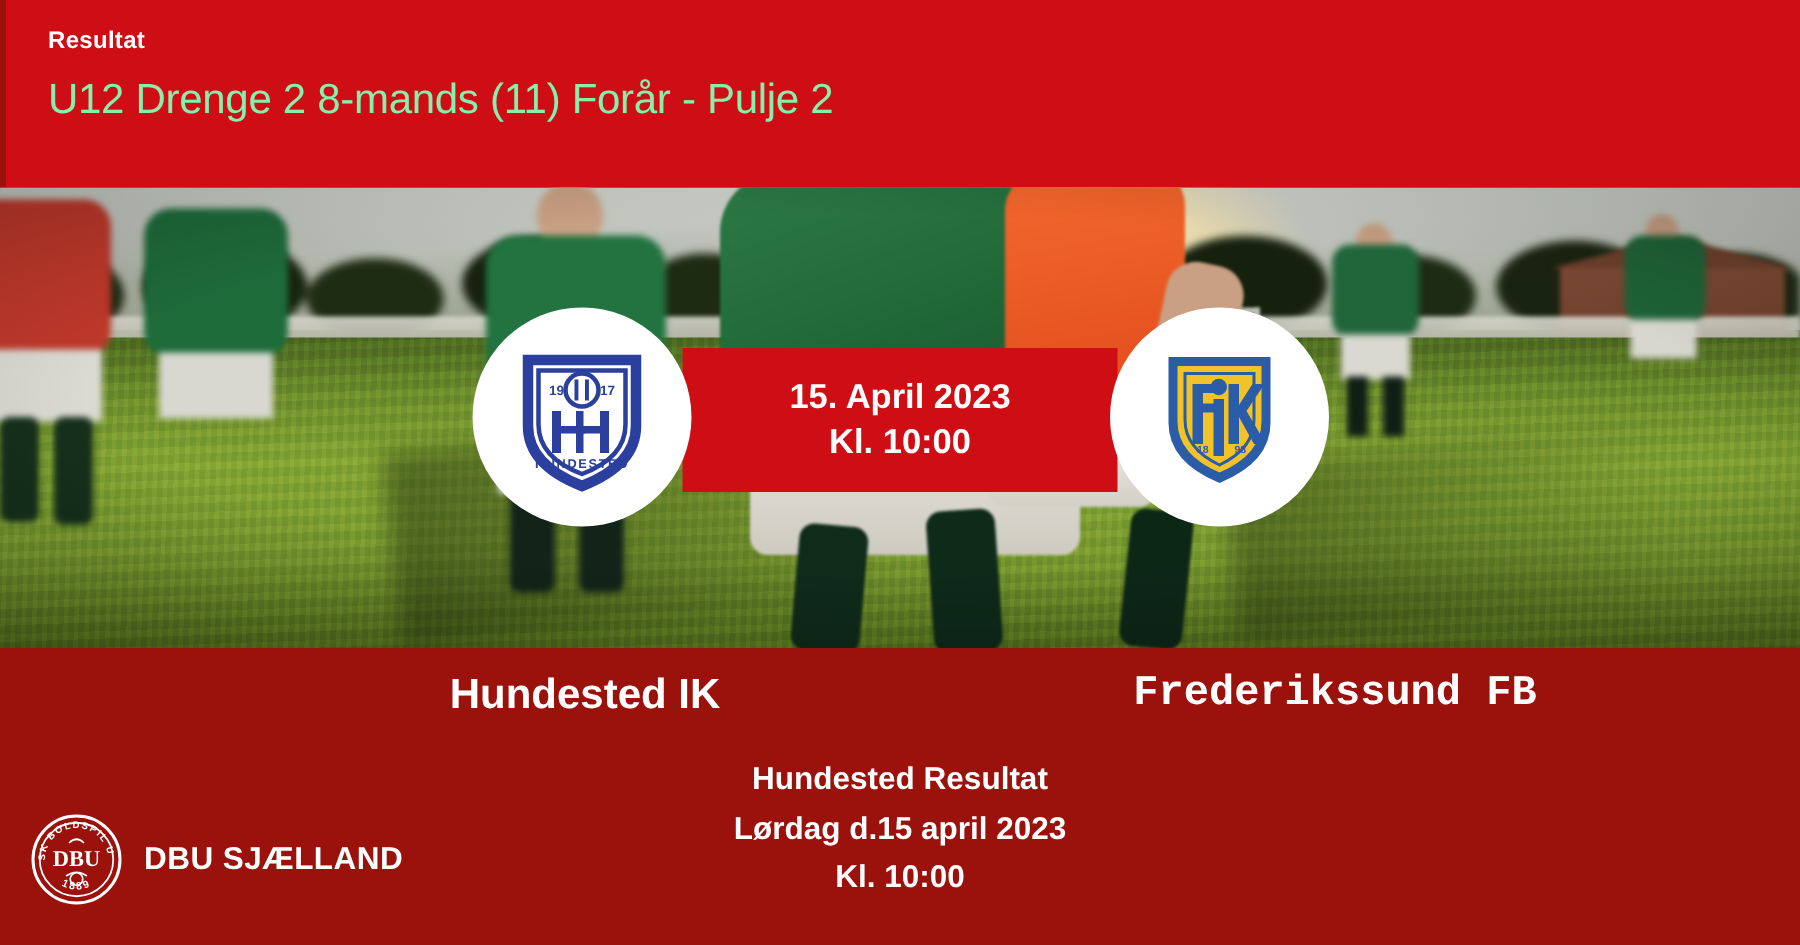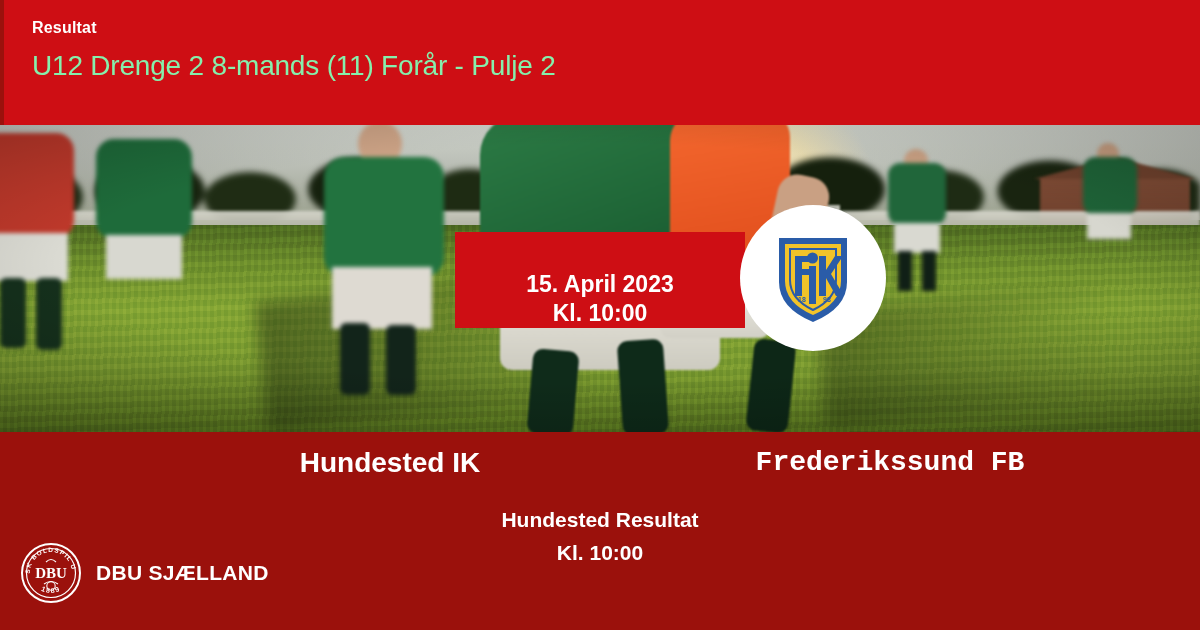--- a/index.html
+++ b/index.html
@@ -158,21 +158,21 @@
   .fg-arm { position:absolute; left:300px; top:60px; width:52px; height:110px; background:#c9a083; border-radius:20px; transform:rotate(12deg); }
   .photo-vig {
     position:absolute; left:0; top:0; width:1200px; height:307px;
     background:radial-gradient(ellipse 80% 70% at 50% 45%, rgba(0,0,0,0) 55%, rgba(0,0,0,.28) 100%);
   }
 
   
   .band {
     position:absolute; left:455px; top:232px; width:290px; height:96px;
     background:#CE0E14; z-index:4;
-    display:flex; flex-direction:column; align-items:center; justify-content:flex-end;
+    display:flex; flex-direction:column; align-items:center; justify-content:center;
     gap:2px;
   }
   .band div { color:#fff; font-size:23px; font-weight:bold; line-height:1.2; white-space:nowrap; }
 
   .crest-wrap {
     position:absolute; top:205px; width:146px; height:146px; border-radius:50%;
     background:#ffffff; z-index:5;
     display:flex; align-items:center; justify-content:center;
   }
   #crest-home { left:315px; }
@@ -273,20 +273,39 @@
     </div>
 
     <div class="photo-vig"></div>
   </div>
 
   <div class="band">
     <div>15. April 2023</div>
     <div>Kl. 10:00</div>
   </div>
 
+  <div class="crest-wrap" id="crest-home">
+    <svg width="112" height="112" viewBox="0 0 112 112">
+      <path d="M20 18 H92 V62 Q92 88 56 102 Q20 88 20 62 Z" fill="#ffffff" stroke="#2b3f9e" stroke-width="7"></path>
+      <path d="M27 25 H85 V61 Q85 83 56 94 Q27 83 27 61 Z" fill="#ffffff" stroke="#2b3f9e" stroke-width="3"></path>
+      <text x="34" y="41" font-family="Liberation Sans, sans-serif" font-size="9" font-weight="bold" fill="#2b3f9e">19</text>
+      <text x="68" y="41" font-family="Liberation Sans, sans-serif" font-size="9" font-weight="bold" fill="#2b3f9e">17</text>
+      <circle cx="56" cy="38" r="11" fill="none" stroke="#2b3f9e" stroke-width="3"></circle>
+      <rect x="51" y="31" width="2.6" height="14" fill="#2b3f9e"></rect>
+      <rect x="58" y="31" width="2.6" height="14" fill="#2b3f9e"></rect>
+      <g fill="#2b3f9e">
+        <rect x="36" y="52" width="6" height="28"></rect>
+        <rect x="52" y="52" width="5" height="28"></rect>
+        <rect x="68" y="52" width="6" height="28"></rect>
+        <rect x="36" y="62" width="22" height="5"></rect>
+        <rect x="52" y="62" width="22" height="5"></rect>
+      </g>
+      <text x="56" y="90" font-family="Liberation Sans, sans-serif" font-size="8.5" font-weight="bold" fill="#2b3f9e" text-anchor="middle" letter-spacing="1.1">HUNDESTED</text>
+    </svg>
+  </div>
 
   <div class="crest-wrap" id="crest-away">
     <svg width="112" height="112" viewBox="0 0 112 112">
       <path d="M22 16 H90 V60 Q90 86 56 100 Q22 86 22 60 Z" fill="#2a5ca8"></path>
       <path d="M28 22 H84 V59 Q84 81 56 93 Q28 81 28 59 Z" fill="#f2c329"></path>
       <path d="M33 27 H79 V58 Q79 77 56 88 Q33 77 33 58 Z" fill="#f2c329" stroke="#2a5ca8" stroke-width="2"></path>
       <g fill="#2a5ca8">
         <path d="M38 34 H56 V40 H45 V47 H54 V53 H45 V74 H38 Z"></path>
         <rect x="52" y="44" width="7" height="38"></rect>
         <circle cx="55.5" cy="36" r="5.5"></circle>
@@ -297,20 +316,21 @@
     </svg>
   </div>
 
   <div class="footer">
     <div class="teams">
       <div class="team-name" id="team-home-name">Hundested IK</div>
       <div class="team-name" id="team-away-name">Frederikssund FB</div>
     </div>
     <div class="venue">
       <div>Hundested Resultat</div>
+      <div>Lørdag d.15 april 2023</div>
       <div>Kl. 10:00</div>
     </div>
   </div>
 
   <div class="dbu">
     <svg width="62" height="62" viewBox="0 0 62 62">
       <circle cx="31" cy="31" r="29" fill="none" stroke="#ffffff" stroke-width="2"></circle>
       <circle cx="31" cy="31" r="24.5" fill="none" stroke="#ffffff" stroke-width="1.2"></circle>
       <path id="ringTop" d="M31 8 A23 23 0 0 0 31 54 A23 23 0 0 0 31 8" fill="none"></path>
       <defs>

